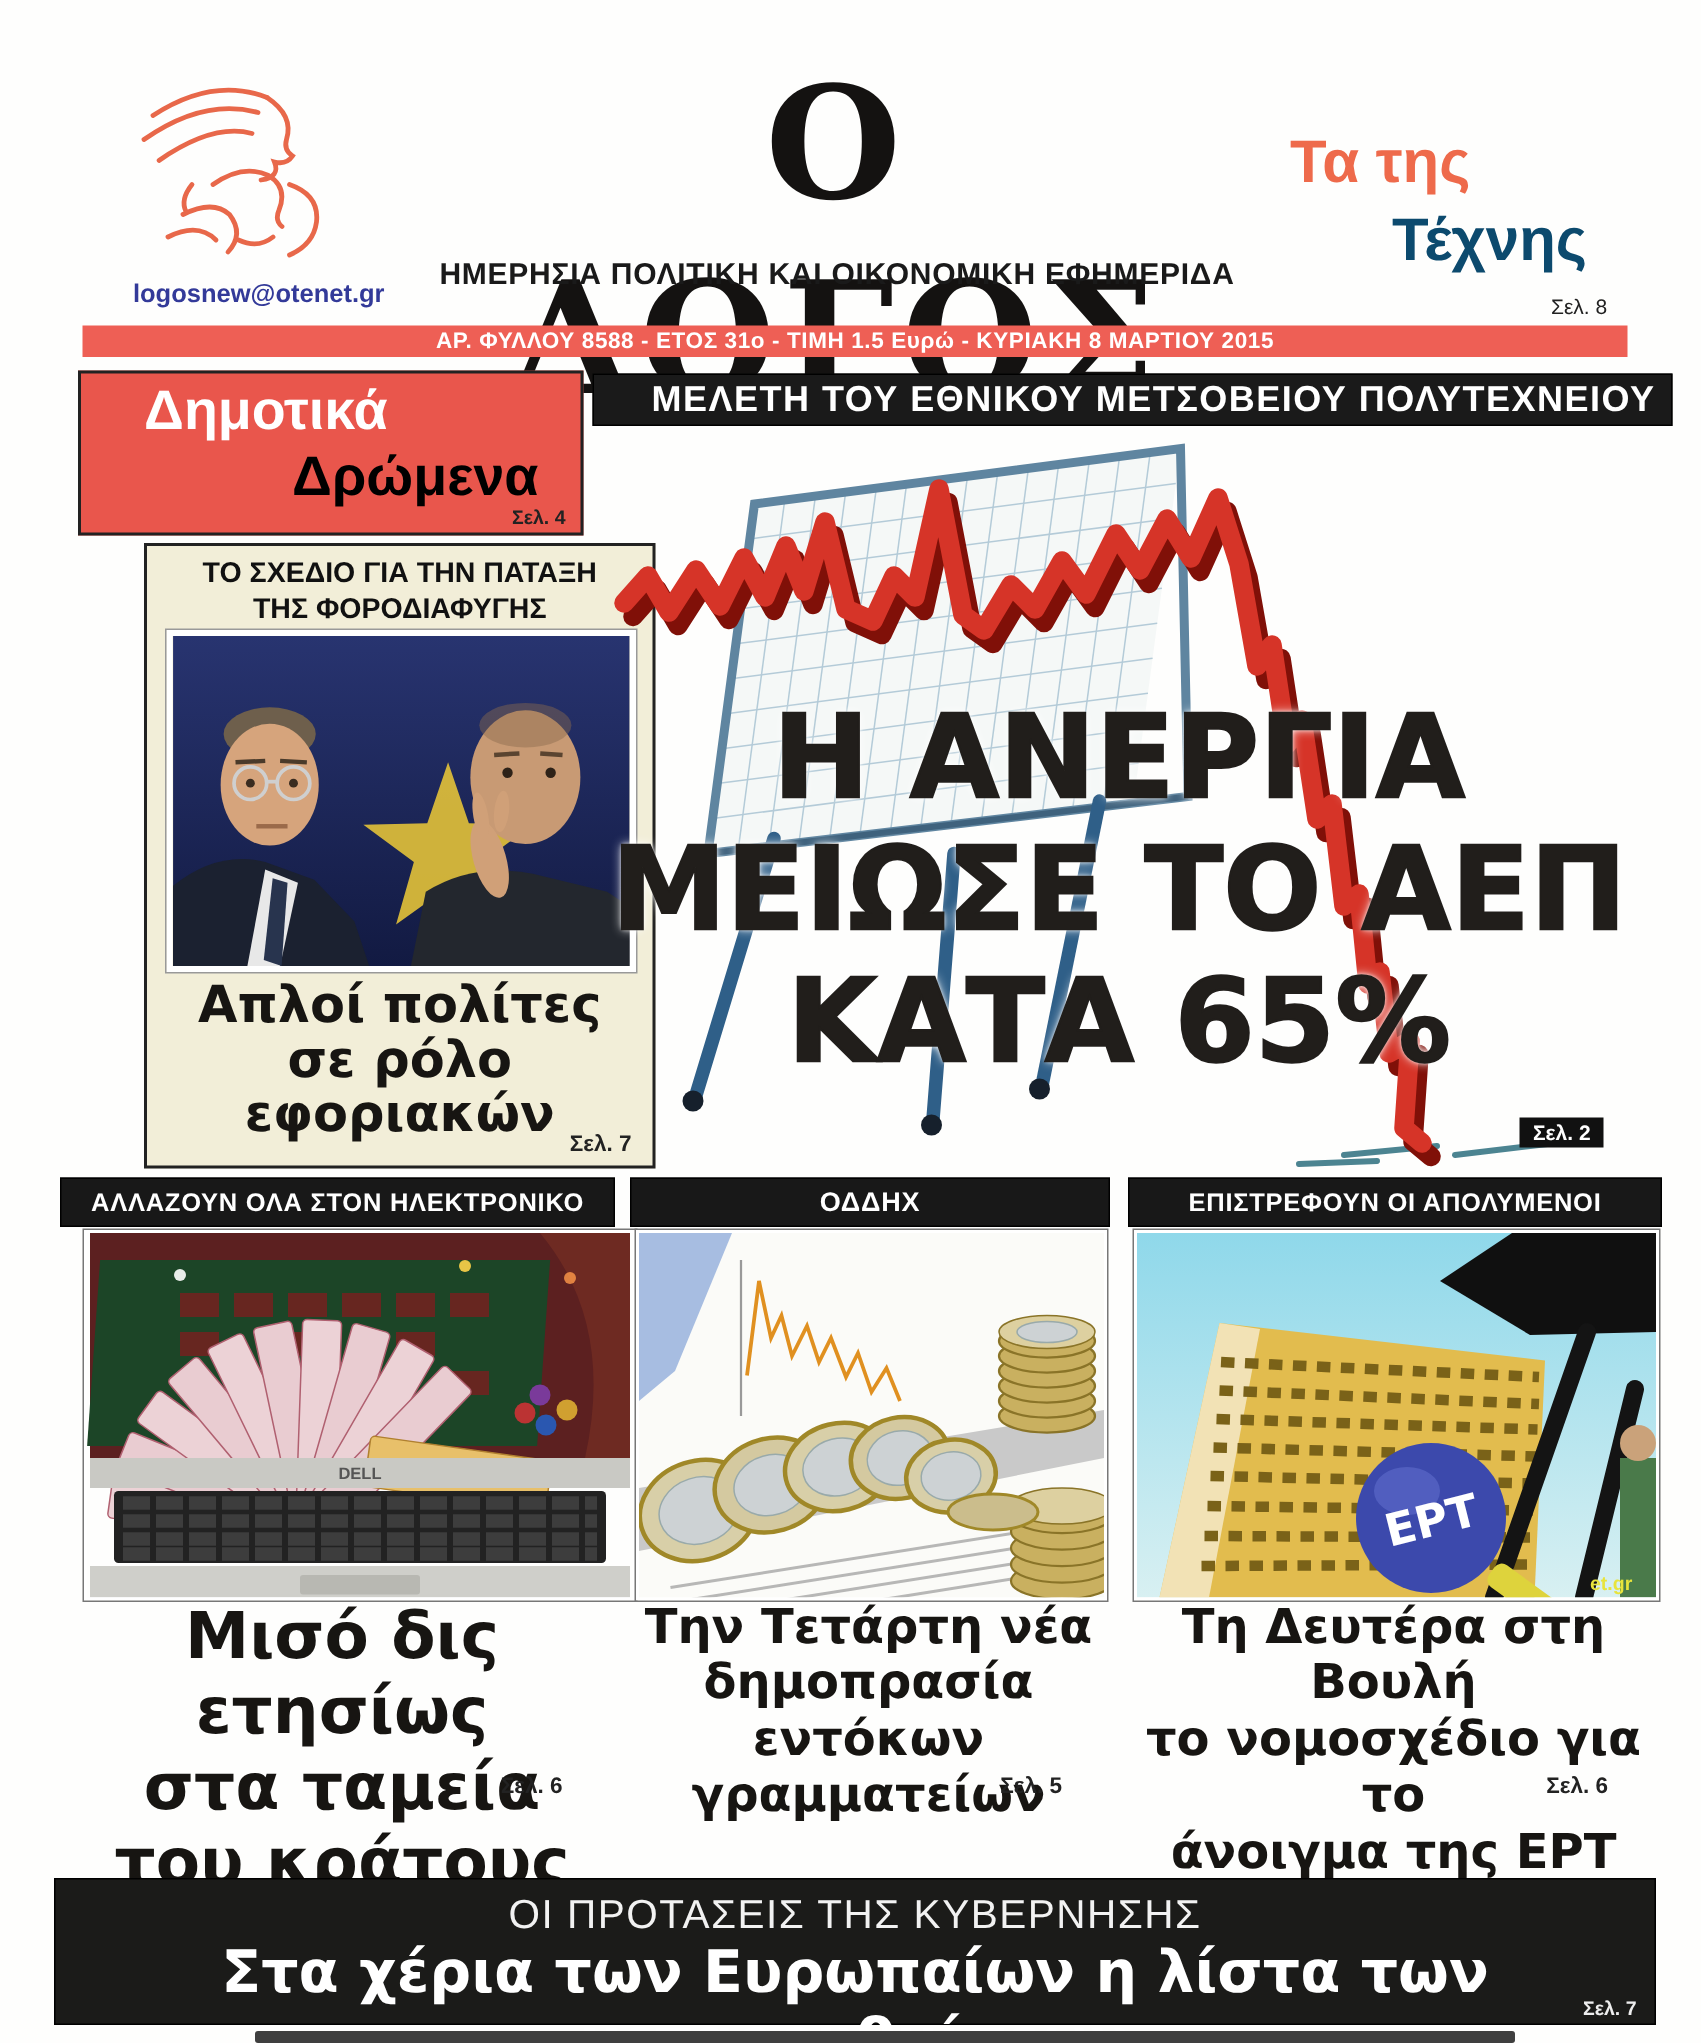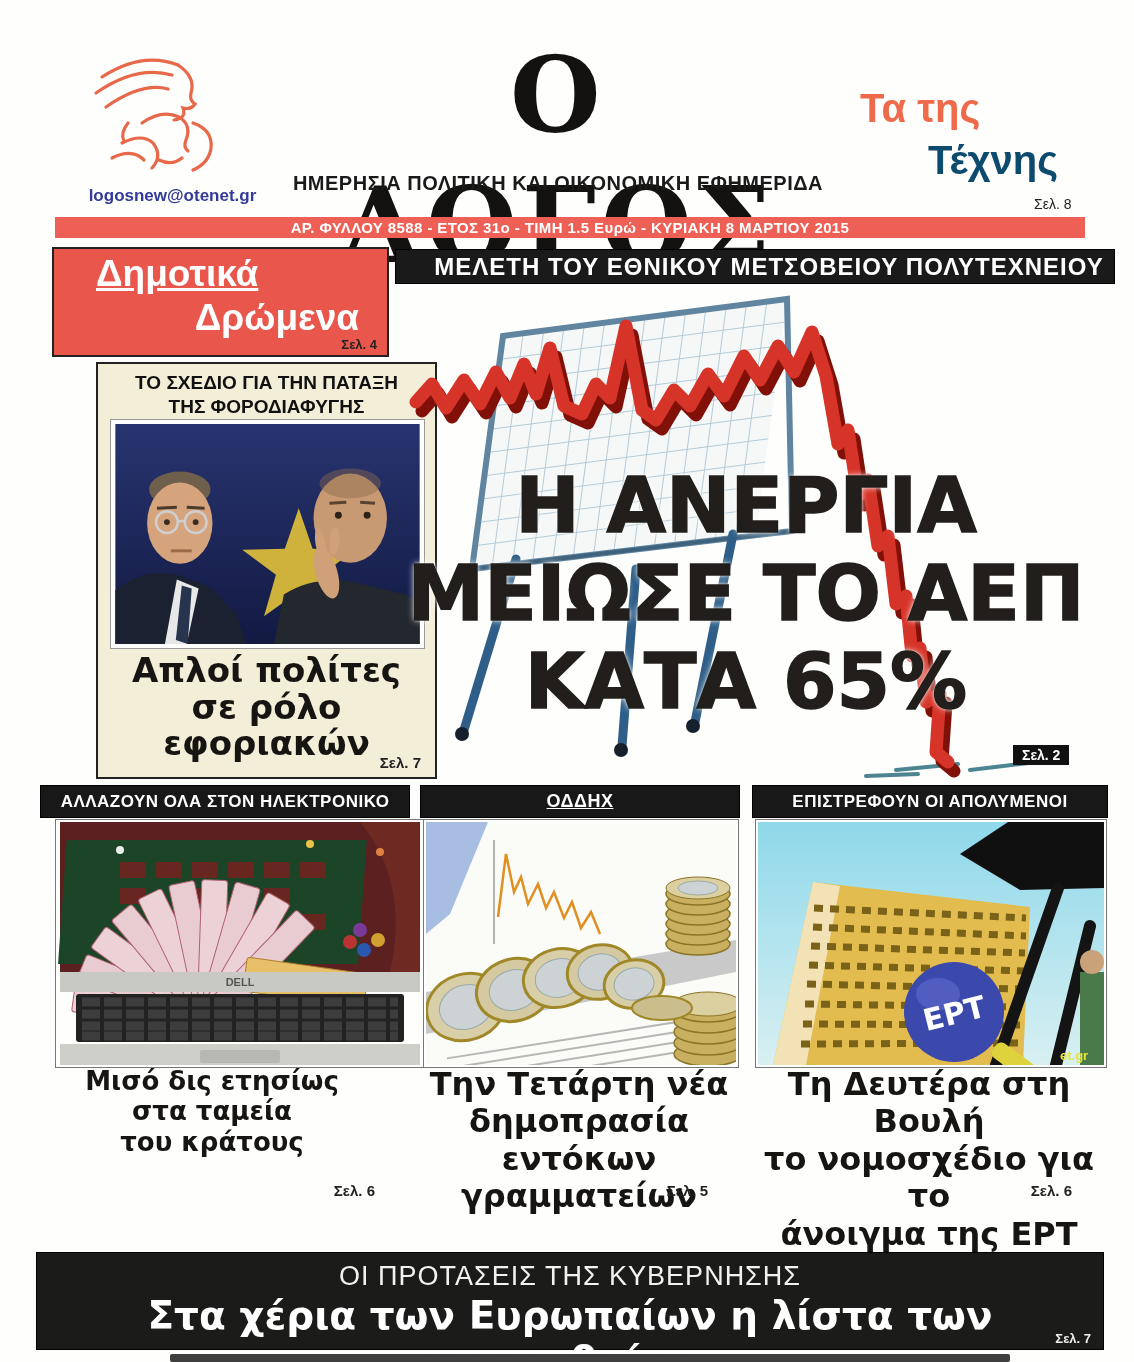--- a/index.html
+++ b/index.html
@@ -16,22 +16,22 @@
   .masthead-subtitle{left:283px;top:172px;width:550px;text-align:center;font-weight:bold;
     font-size:20px;color:#1a1a1a;letter-spacing:.5px;}
   .art-promo-1{left:860px;top:86px;font-size:40px;font-weight:bold;color:#ee6a4b;}
   .art-promo-2{left:928px;top:138px;font-size:40px;font-weight:bold;color:#0c4a6e;}
   .art-promo-ref{left:1034px;top:196px;font-size:14px;color:#222;}
   .issue-bar{left:55px;top:217px;width:1030px;height:21px;background:#ee5f55;color:#fff;
     font-weight:bold;font-size:15px;text-align:center;line-height:22px;letter-spacing:.4px;}
 
   
   .promo-box{left:52px;top:247px;width:333px;height:106px;background:#e9564c;border:2px solid #222;}
-  .promo-line1{left:42px;top:4px;font-size:37px;font-weight:bold;color:#fff;position:absolute;text-decoration:underline;}
-  .promo-line2{right:28px;top:48px;font-size:37px;font-weight:bold;color:#ffffff;position:absolute;}
+  .promo-line1{left:42px;top:4px;font-size:37px;font-weight:bold;color:#fff;position:absolute;}
+  .promo-line2{right:28px;top:48px;font-size:37px;font-weight:bold;color:#000000;position:absolute;}
   .promo-ref{right:10px;bottom:3px;font-size:13px;font-weight:bold;color:#222;position:absolute;}
 
   .tax-box{left:48px;top:362px;width:337px;height:413px;background:#f2eed8;border:2px solid #222;margin-left:48px;}
   .tax-kicker{position:absolute;left:0;top:7px;width:100%;text-align:center;font-weight:bold;
     font-size:19px;line-height:1.25;color:#111;}
   .tax-photo{position:absolute;left:13px;top:56px;width:305px;height:220px;border:4px solid #fff;
     outline:1px solid #999;overflow:hidden;}
   .tax-headline{position:absolute;left:0;top:288px;width:100%;text-align:center;font-weight:bold;
     font-family:"DejaVu Sans",sans-serif;font-size:34px;line-height:1.08;color:#171512;}
   .tax-ref{position:absolute;right:14px;bottom:6px;font-size:15px;font-weight:bold;color:#222;}
@@ -265,28 +265,28 @@
       <g stroke="#3d3d3d" stroke-width="9" stroke-dasharray="18 4">
         <line x1="22" y1="180" x2="338" y2="180"></line>
           <line x1="22" y1="192" x2="338" y2="192"></line>
         <line x1="22" y1="204" x2="338" y2="204"></line>
           <line x1="22" y1="214" x2="338" y2="214"></line>
       </g>
       <rect y="222" width="360" height="21" fill="#cfcfca"></rect>
       <rect x="140" y="228" width="80" height="13" rx="2" fill="#b8b8b2"></rect>
     </svg>
   </div>
-  <div class="abs col-headline" style="left:28px;width:368px;font-size:26px;">
+  <div class="abs col-headline" style="left:44px;width:368px;font-size:43px;">
     <div>Μισό δις ετησίως</div>
     <div>στα ταμεία</div>
     <div>του κράτους</div>
   </div>
   <div class="abs col-ref" style="left:40px;width:335px;">Σελ. 6</div>
 
-  <div class="abs col-kicker" style="left:420px;width:318px;font-size:18px;text-decoration:underline;">ΟΔΔΗΧ</div>
+  <div class="abs col-kicker" style="left:420px;width:318px;font-size:18px;">ΟΔΔΗΧ</div>
   <div class="abs col-photo" style="left:424px;width:310px;">
     <svg width="310" height="243" viewBox="0 0 310 243">
       <rect width="310" height="243" fill="#fbfbf8"></rect>
       <polygon points="0,0 62,0 24,92 0,112" fill="#7a9bd4" opacity=".65"></polygon>
       <line x1="68" y1="18" x2="68" y2="122" stroke="#999" stroke-width="1.5"></line>
       <polyline points="72,95 80,32 88,70 95,55 102,82 112,62 120,86 128,70 138,96 146,80 155,106 165,90 174,112" fill="none" stroke="#e09020" stroke-width="2.5"></polyline>
       <polygon points="0,170 310,118 310,150 0,212" fill="#c9c9c9"></polygon>
 
       <g stroke="#9a9a9a" stroke-width="2" opacity=".7" transform="rotate(-9 150 220)">
         <line x1="20" y1="216" x2="290" y2="216"></line>

